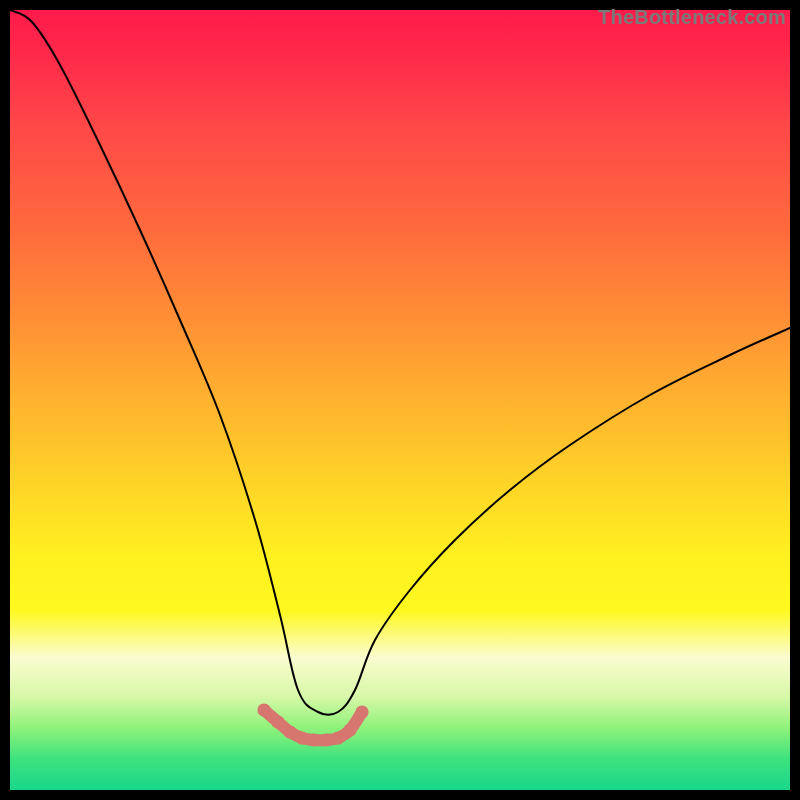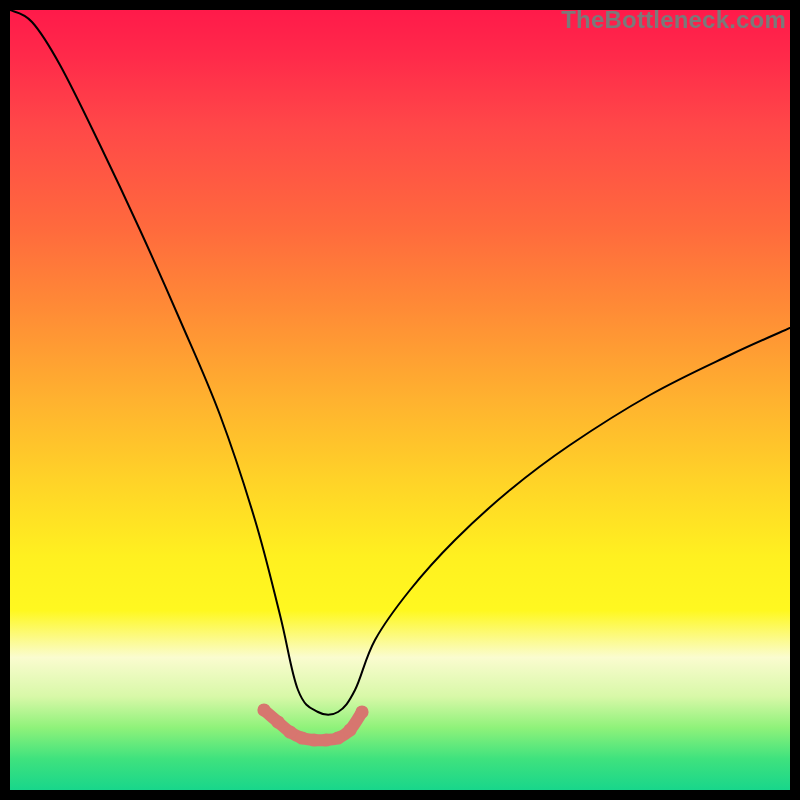--- a/index.html
+++ b/index.html
@@ -48,21 +48,21 @@
   }
   .curves {
     position: absolute;
     inset: 0;
   }
   .watermark {
     position: absolute;
     top: 6px;
     right: 14px;
     color: #7a7a7a;
-    font-size: 24px;
+    font-size: 20px;
     font-weight: 600;
     letter-spacing: 0.2px;
     user-select: none;
   }
 </style>
 </head>
 <body>
 
 <div class="stage">
   <div class="plot">

